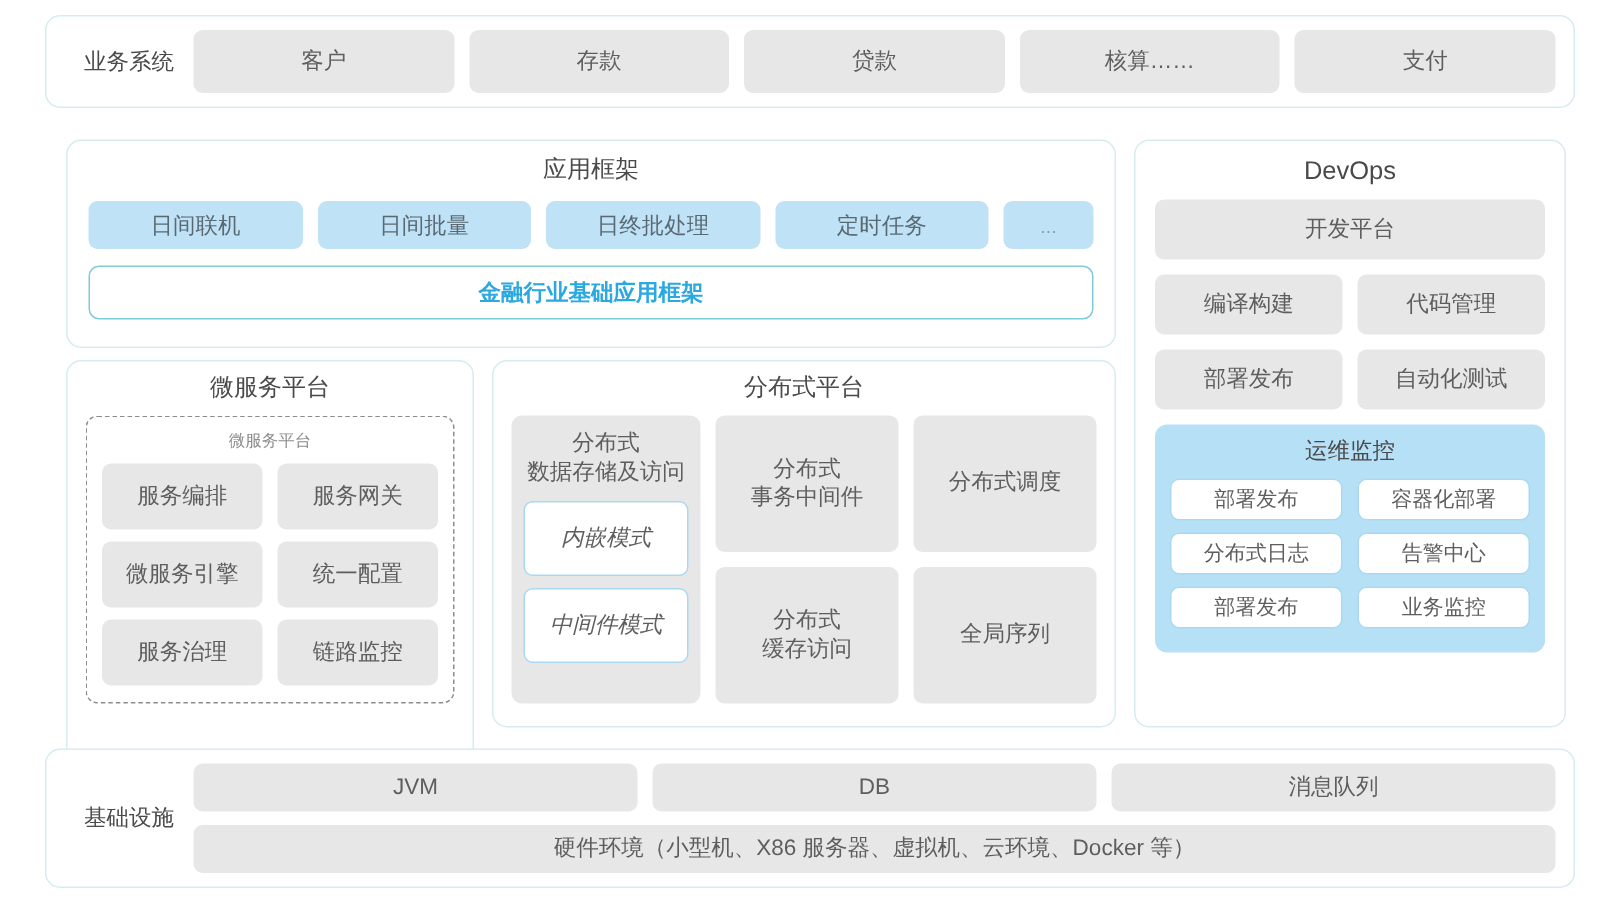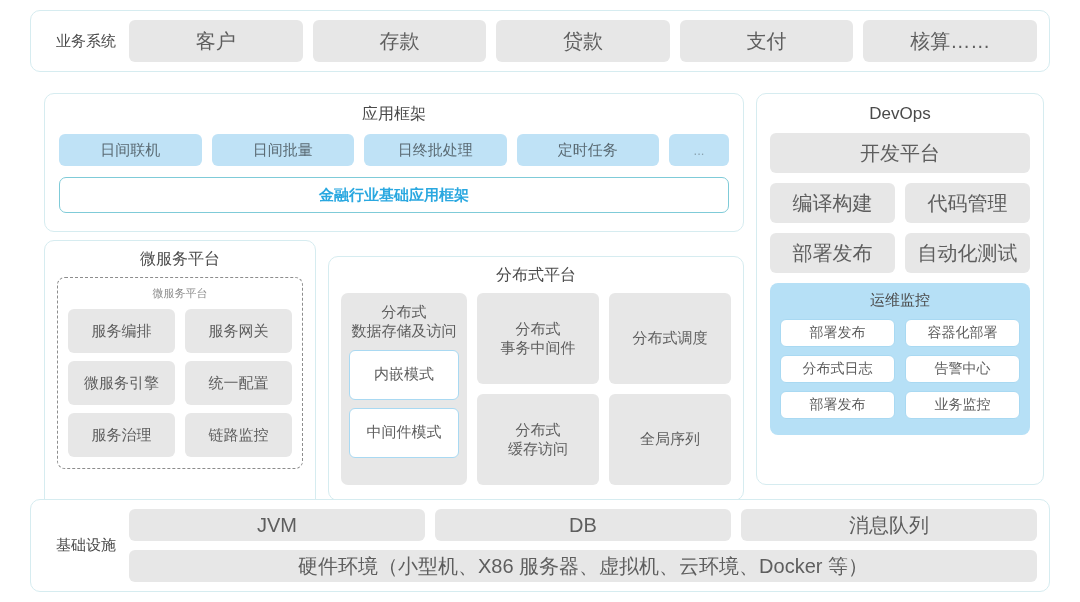--- a/index.html
+++ b/index.html
@@ -34,21 +34,21 @@
   .chip {
     background: #e7e7e7;
     border-radius: 6px;
     color: #5e5e5e;
     display: flex;
     align-items: center;
     justify-content: center;
     text-align: center;
     box-sizing: border-box;
     line-height: 1.25;
-    font-size: 20px;
+    font-size: 15px;
   }
   .chip-blue {
     background: #bfe2f6;
     color: #5a6a73;
     border-radius: 6px;
     display: flex;
     align-items: center;
     justify-content: center;
     text-align: center;
     box-sizing: border-box;
@@ -159,21 +159,20 @@
   }
   .micro-grid .chip { height: 44px; font-size: 15px; }
 
   .dist {
     position: absolute;
     left: 328px;
     top: 240px;
     width: 416px;
     height: 245px;
     padding: 10px 12px 12px 12px;
-    margin-top: 16px;
   }
   .dist .section-title { margin-bottom: 10px; }
   .dist-body {
     display: flex;
     gap: 10px;
     height: 192px;
   }
   .dist-col-left {
     flex: 0 0 126px;
     background: #e7e7e7;
@@ -183,21 +182,21 @@
     display: flex;
     flex-direction: column;
   }
   .dist-col-left .col-title {
     text-align: center;
     font-size: 15px;
     line-height: 1.25;
     color: #5e5e5e;
     margin-bottom: 9px;
   }
-  .dist-col-left .chip-white { height: 50px; }
+  .dist-col-left .chip-white { height: 50px; font-style: italic; }
   .dist-col-left .chip-white + .chip-white { margin-top: 8px; }
   .dist-right {
     flex: 1;
     display: grid;
     grid-template-columns: 1fr 1fr;
     grid-template-rows: 1fr 1fr;
     gap: 10px;
   }
   .dist-right .chip { font-size: 15px; }
 
@@ -262,22 +261,22 @@
 <body>
 
 <div class="page">
 
   <div class="card biz-row">
     <div class="side-label">业务系统</div>
     <div class="biz-chips">
       <div class="chip">客户</div>
       <div class="chip">存款</div>
       <div class="chip">贷款</div>
+      <div class="chip">核算……</div>
       <div class="chip">支付</div>
-      <div class="chip">核算……</div>
     </div>
   </div>
 
   <div class="card appfw">
     <div class="section-title">应用框架</div>
     <div class="appfw-chips">
       <div class="chip-blue w-1">日间联机</div>
       <div class="chip-blue w-1">日间批量</div>
       <div class="chip-blue w-1">日终批处理</div>
       <div class="chip-blue w-1">定时任务</div>

